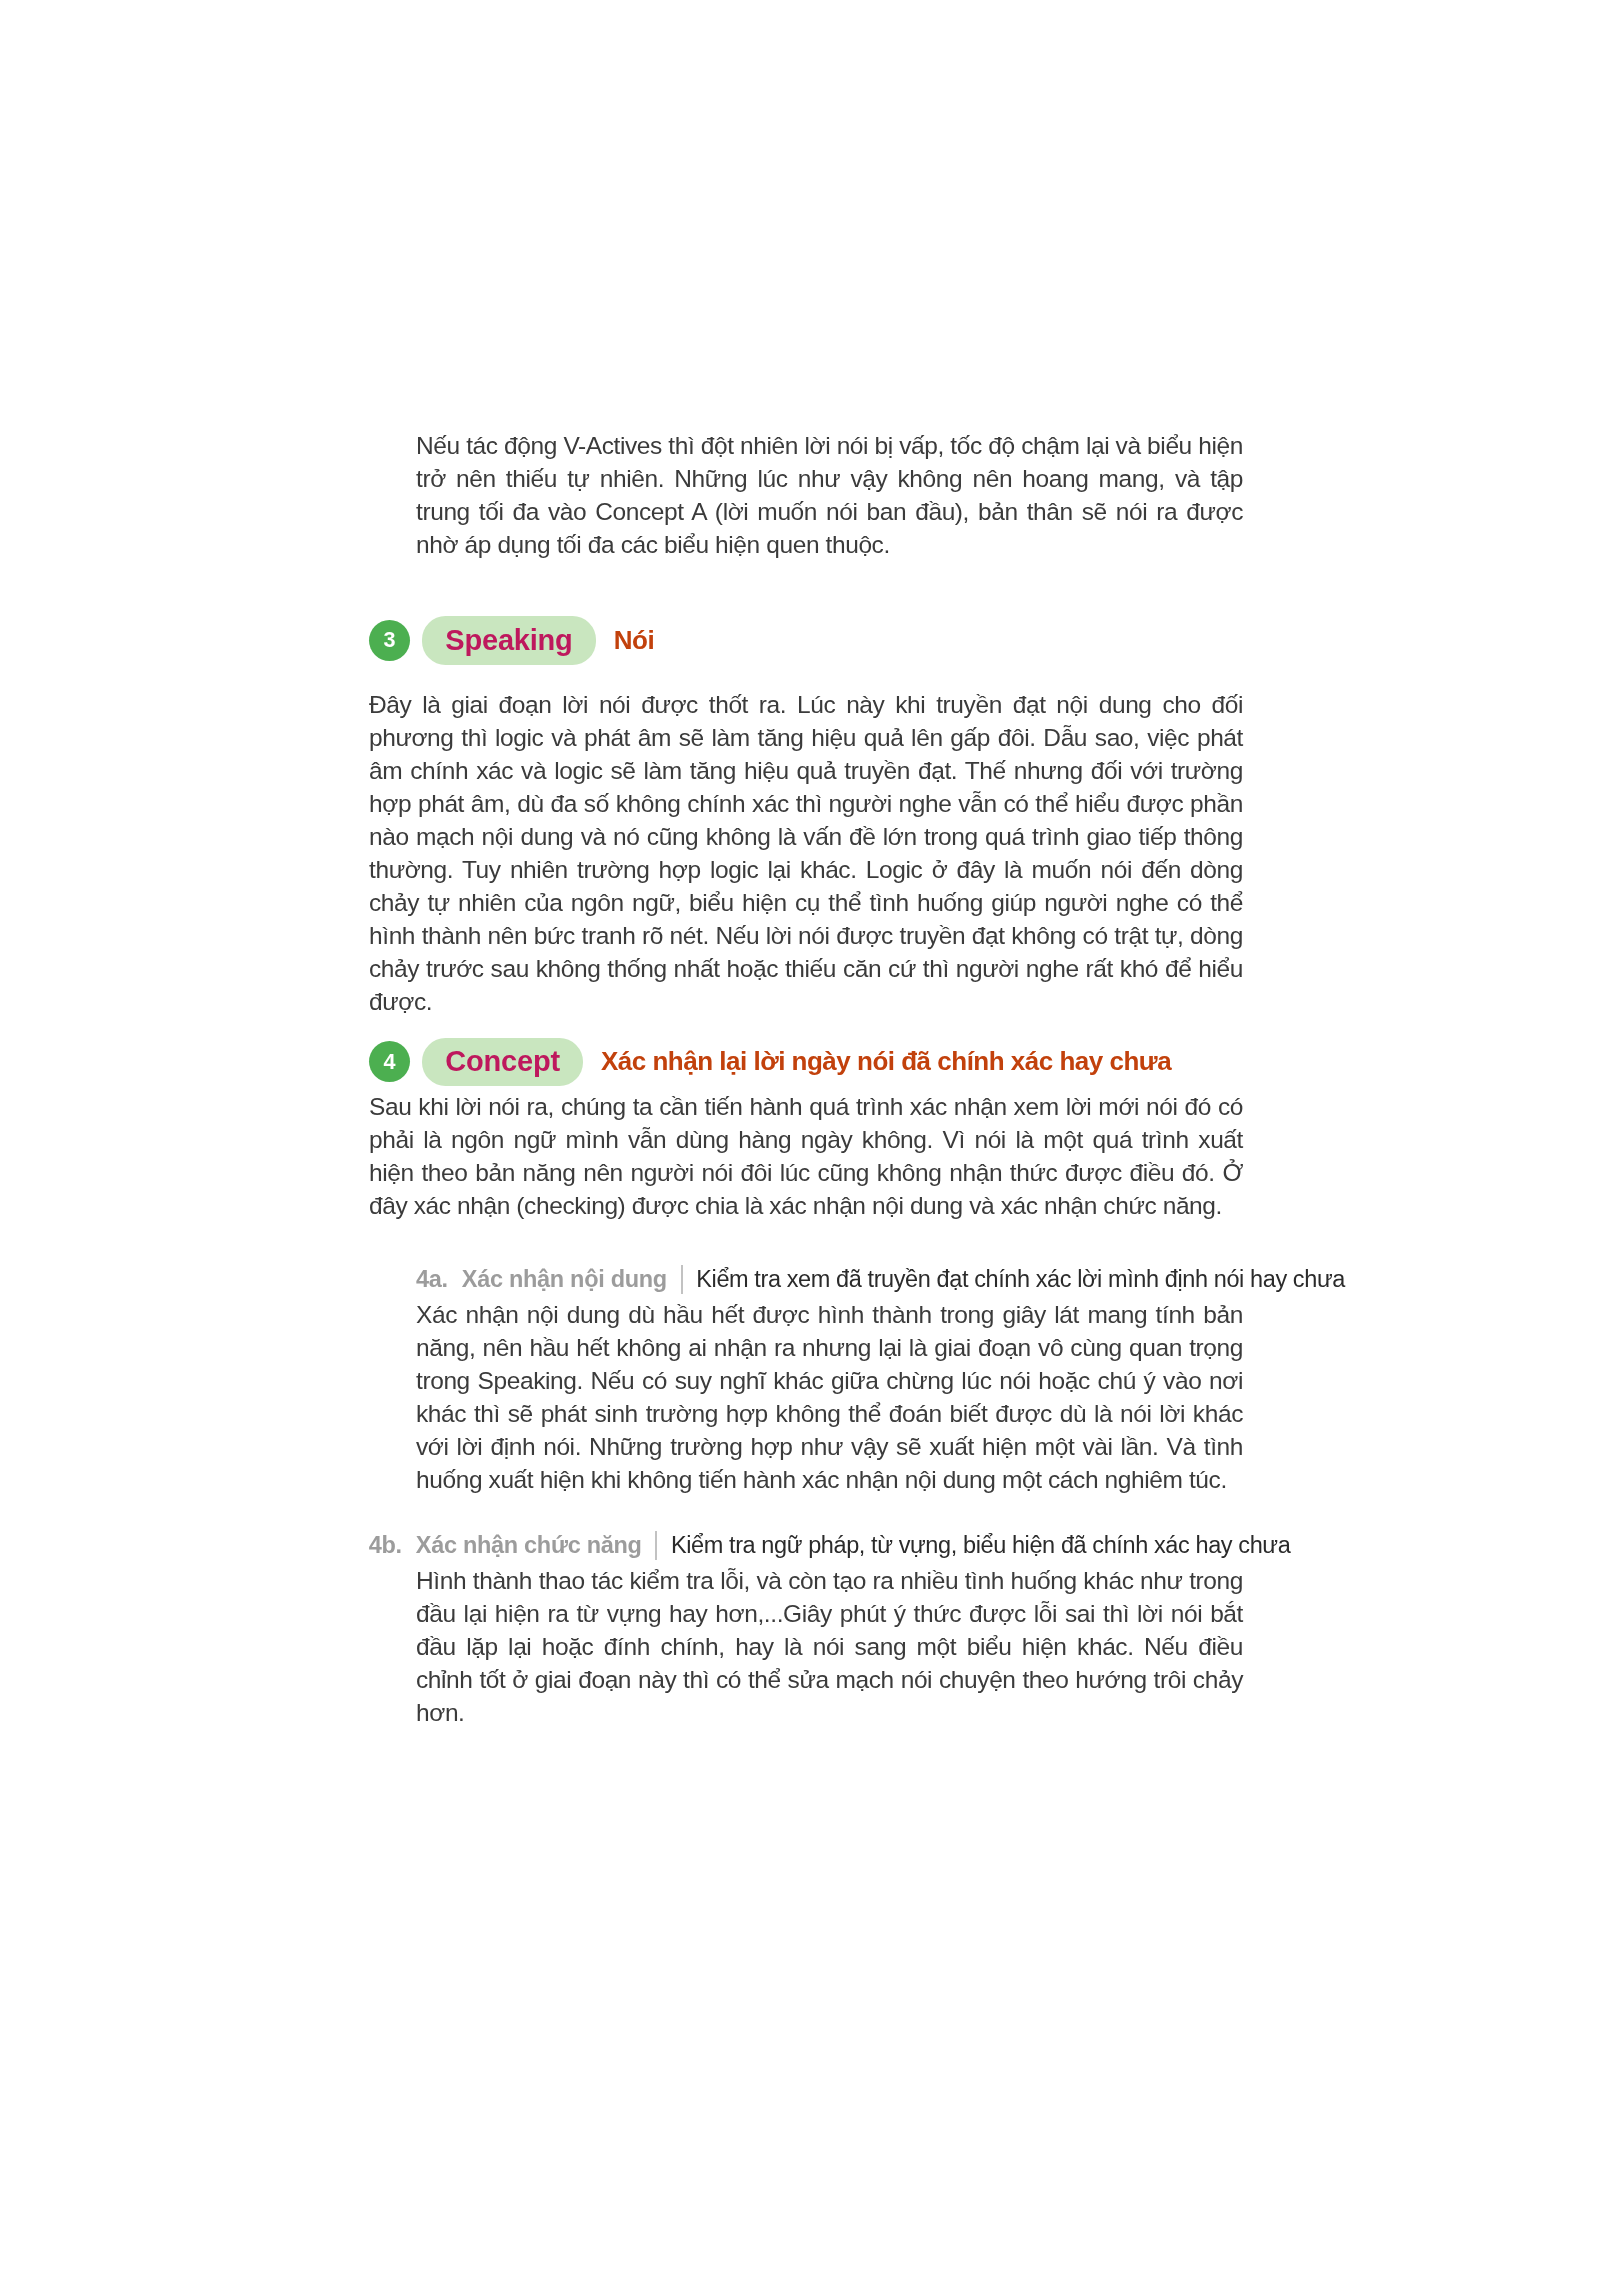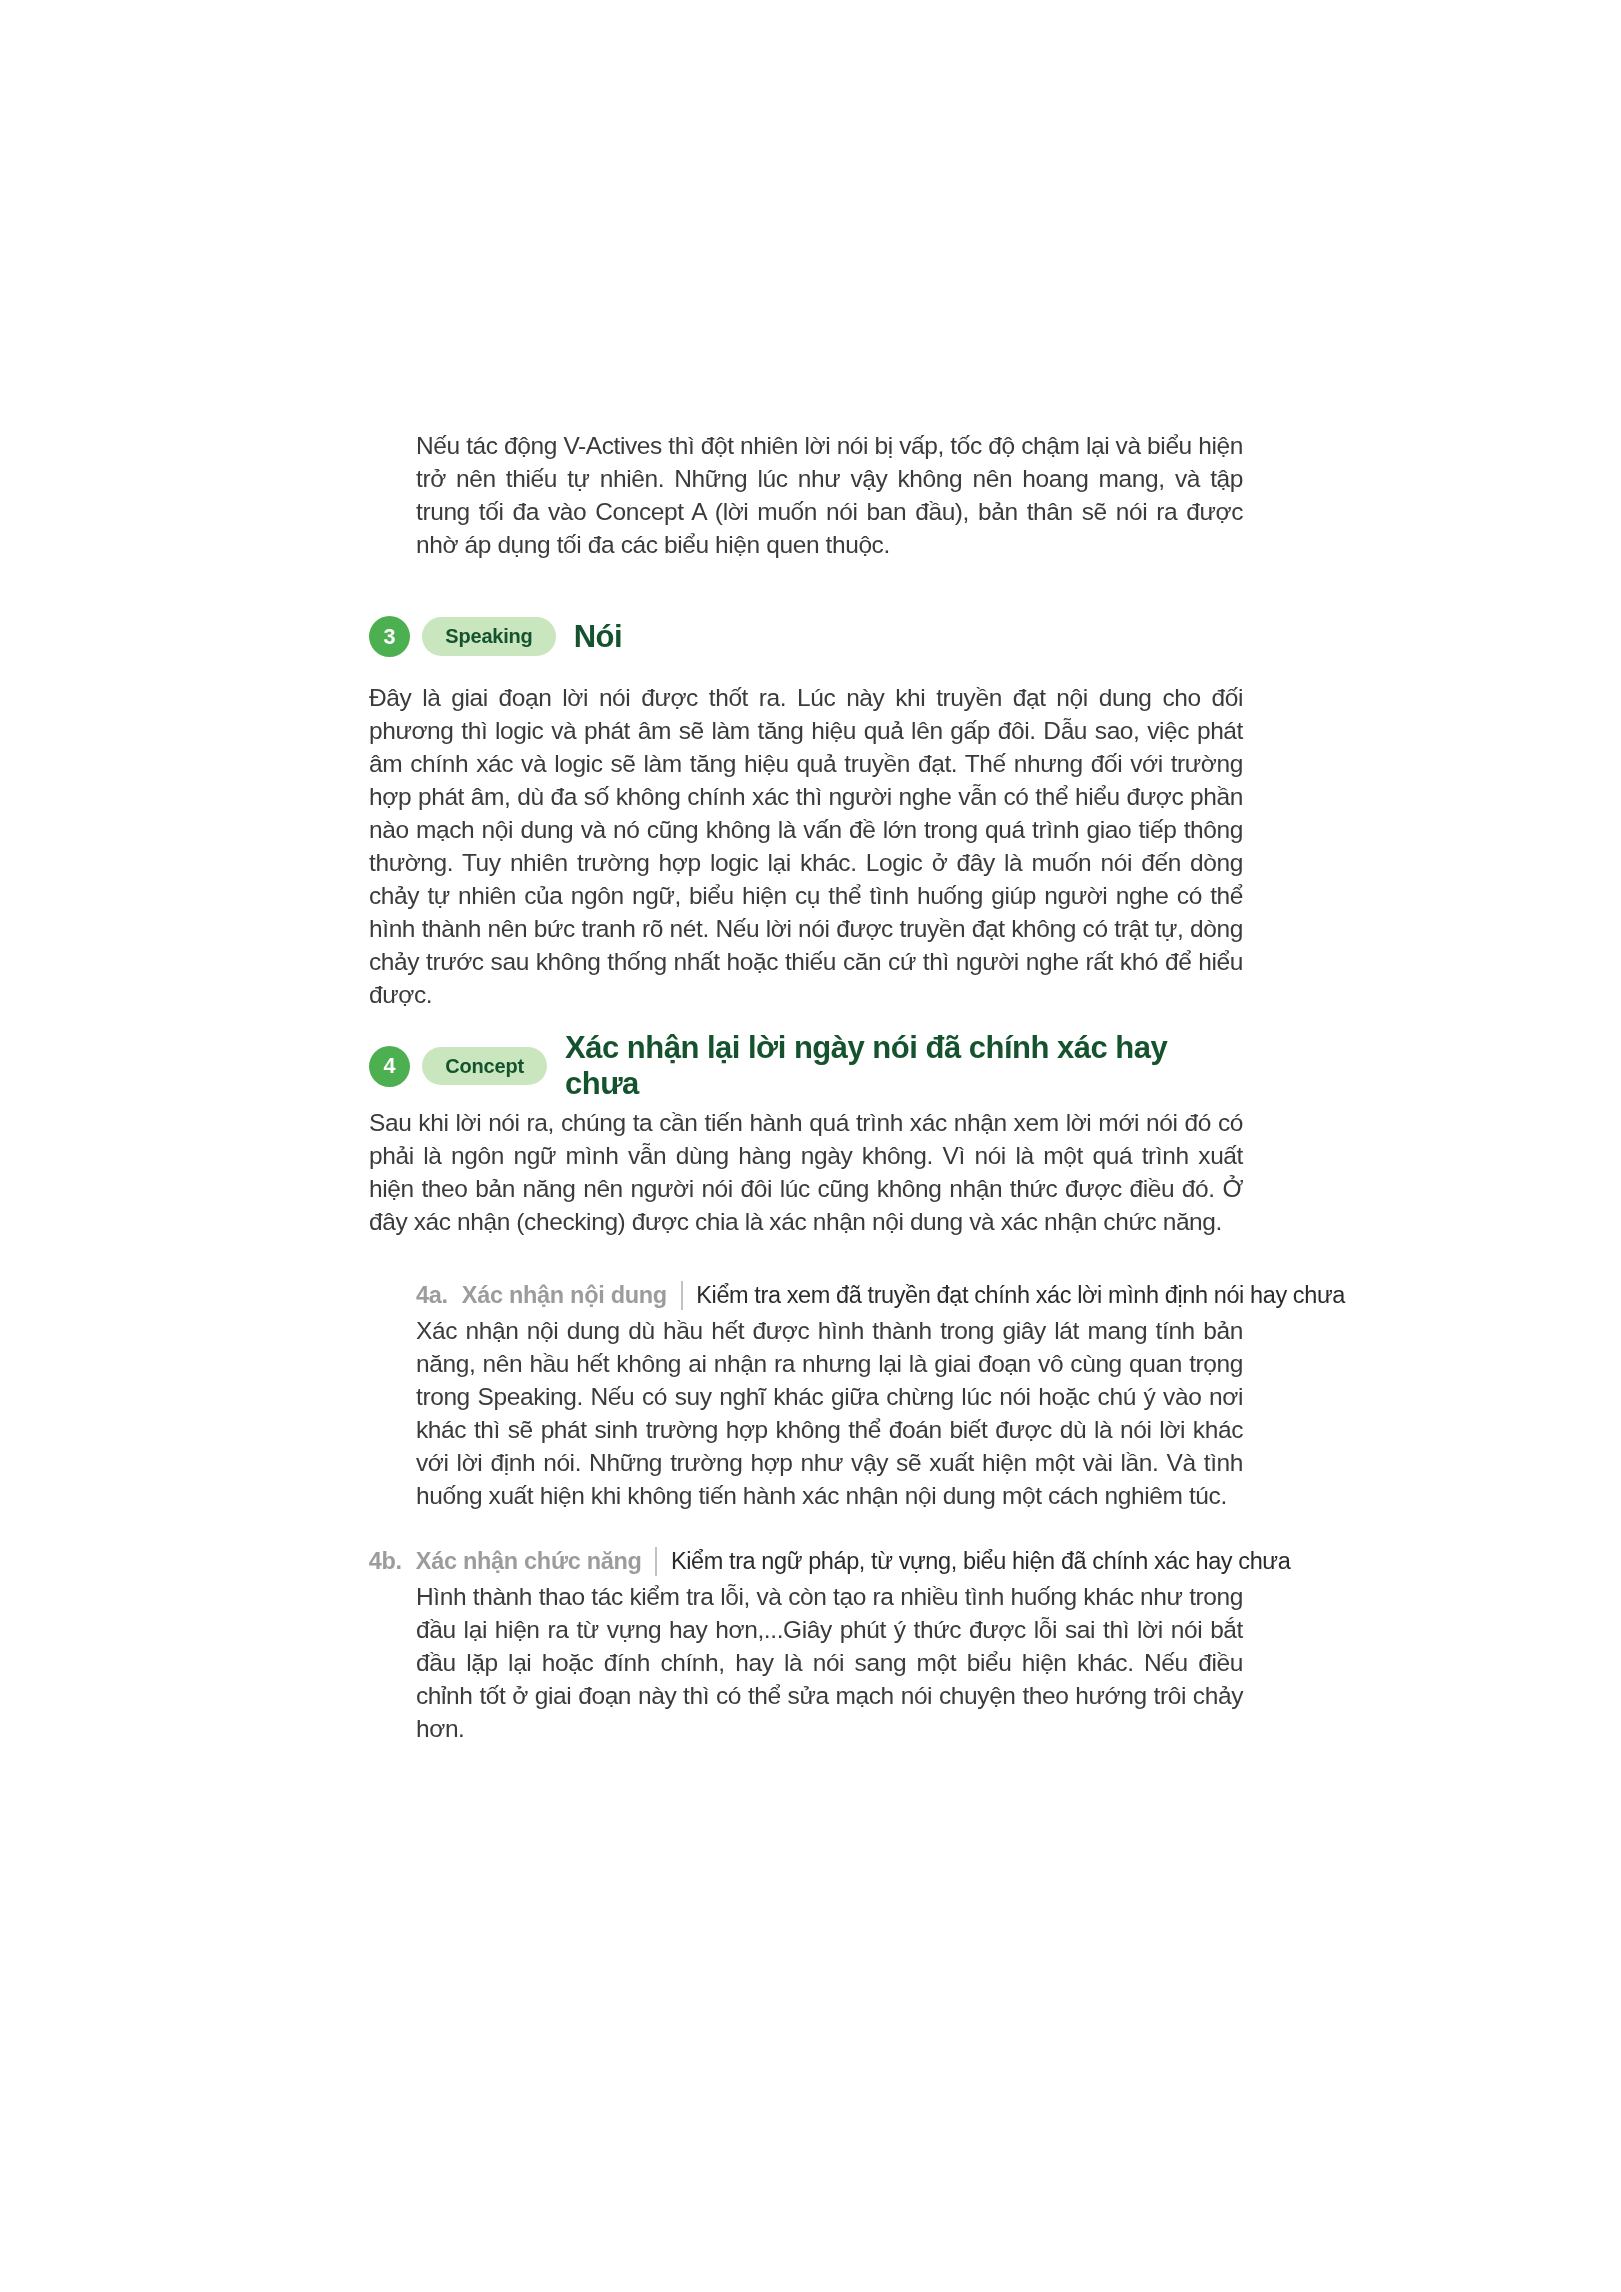--- a/index.html
+++ b/index.html
@@ -48,32 +48,32 @@
     font-size: 21.6px;
     font-weight: bold;
     display: flex;
     align-items: center;
     justify-content: center;
   }
   .badge-pill {
     flex: 0 0 auto;
     margin-left: 11.8px;
     background: #c9e6bf;
-    color: #14532d;
-    font-size: 20px;
+    color: #be185d;
+    font-size: 29px;
     font-weight: bold;
     padding: 7.8px 23.5px;
     border-radius: 23.5px;
     letter-spacing: -0.2px;
   }
   .section-title {
     margin-left: 17.6px;
-    font-size: 31px;
+    font-size: 26px;
     font-weight: bold;
-    color: #14532d;
+    color: #c2410c;
     letter-spacing: -0.5px;
   }
   .after-heading {
     margin-top: 23.5px;
   }
   .gap-mid {
     margin-top: 19.6px;
   }
   .gap-par {
     margin-top: 4px;

